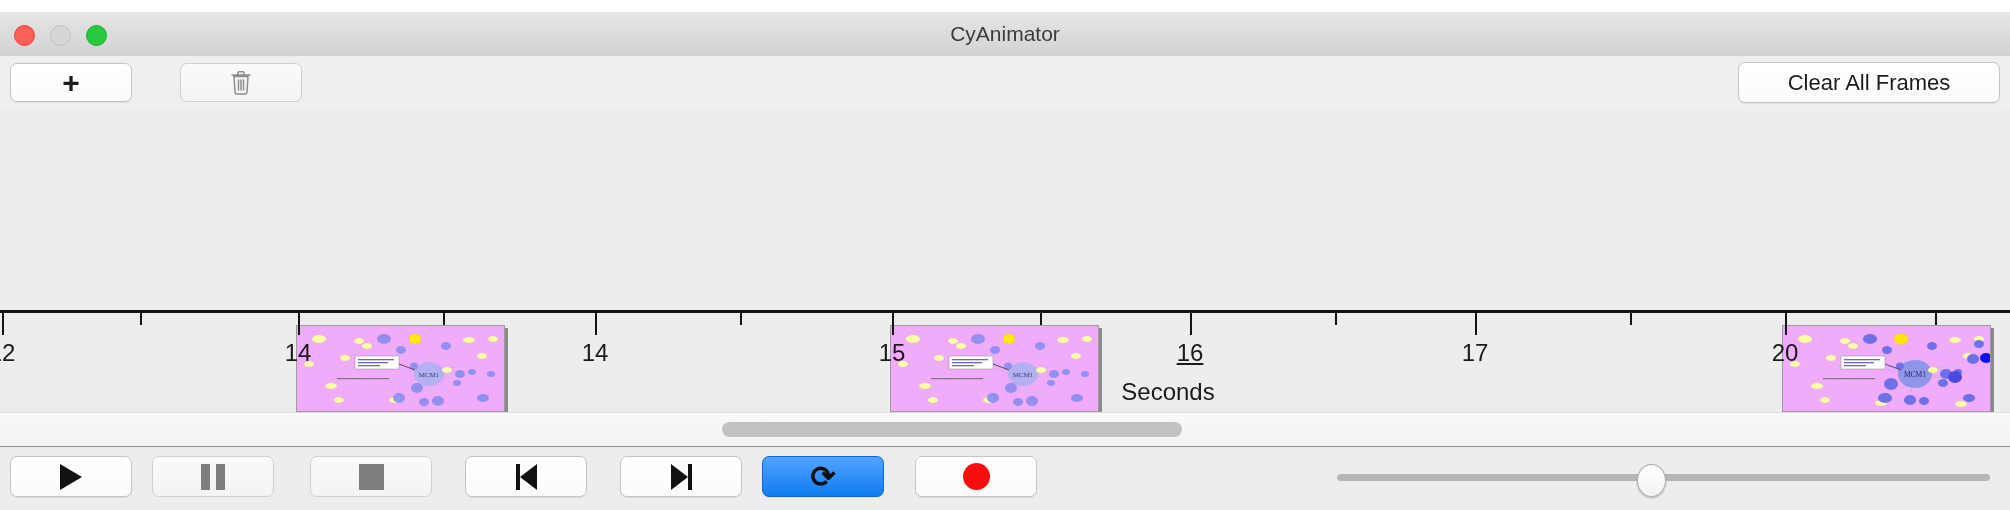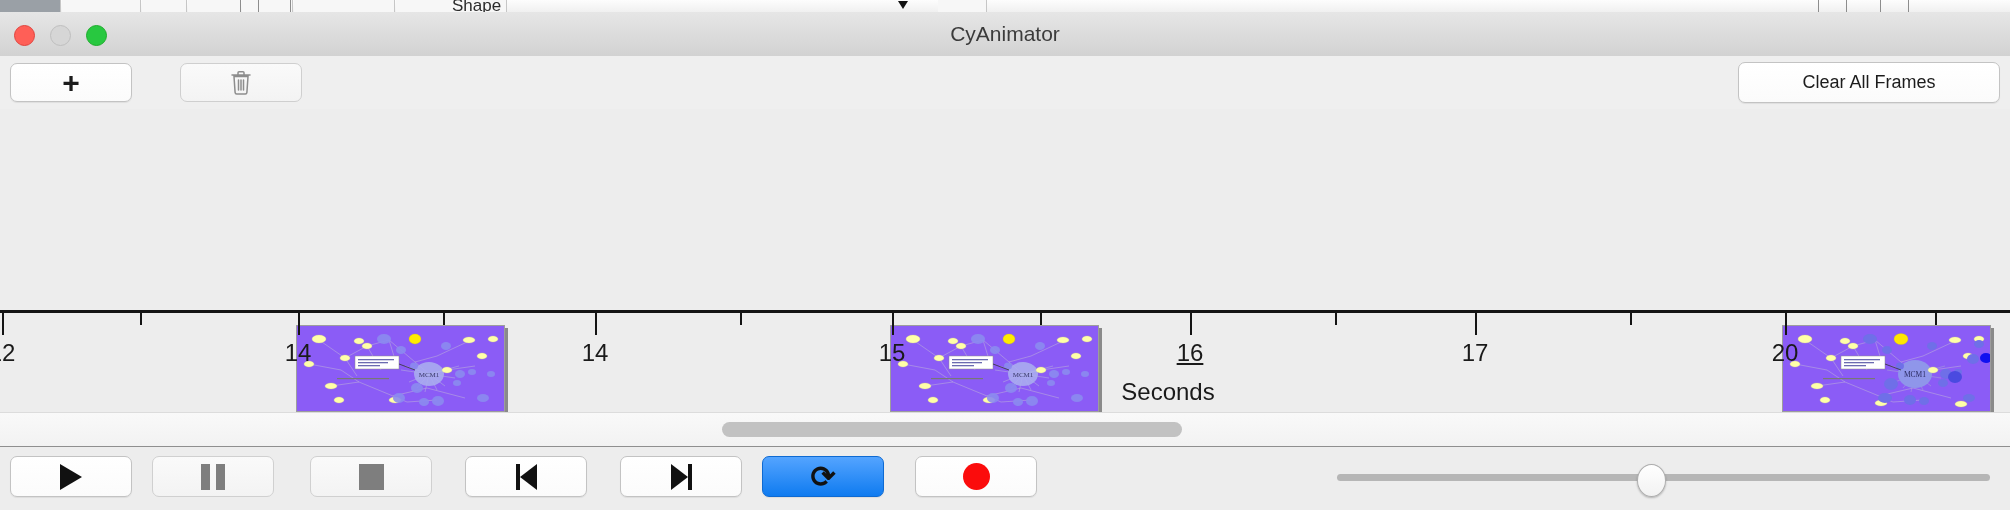--- a/index.html
+++ b/index.html
@@ -53,32 +53,32 @@
     position:absolute;box-sizing:border-box;
     border:1px solid #c3c3c3;border-radius:7px;
     background:linear-gradient(#ffffff,#fbfbfb);
     box-shadow:0 1px 1px rgba(0,0,0,.07);
     display:flex;align-items:center;justify-content:center;
     font-size:20px;color:#1c1c1c;cursor:default;
   }
   .btn.disabled{background:linear-gradient(#fafafa,#f3f3f3);color:#8f8f8f;border-color:#cfcfcf;box-shadow:none;}
   #add-frame-button{left:10px;top:7px;width:122px;height:39px;}
   #delete-frame-button{left:180px;top:7px;width:122px;height:39px;}
-  #clear-all-frames-button{left:1738px;top:6px;width:262px;height:41px;font-size:18px;}
+  #clear-all-frames-button{left:1738px;top:6px;width:262px;height:41px;font-size:22px;}
   .plus-icon{font-size:30px;font-weight:700;line-height:0;}
   .trash-icon{width:22px;height:25px;}
 
   
   .timeline{
     position:absolute;left:0;top:109px;width:2010px;height:303px;
     background:#ededed;overflow:hidden;
   }
   .frame{
     position:absolute;width:207px;height:85px;
-    background:#8b5cf6;
+    background:#f0abfc;
     border:1px solid #9d9d9d;
     box-shadow:3px 3px 0 0 #8a8a8a;
     text-align:center;
   }
   .frame svg{display:block;width:100%;height:100%;}
 
   .axis-line{position:absolute;left:0;top:201px;width:2010px;height:3px;background:#141414;}
   .tick{position:absolute;width:2px;background:#141414;}
   .tick.major{top:204px;height:22px;}
   .tick.minor{top:204px;height:12px;}
@@ -142,39 +142,20 @@
     position:absolute;top:17px;width:27px;height:31px;border-radius:50%;
     background:linear-gradient(#ffffff,#f2f2f2);border:1px solid #adadad;
     box-shadow:0 1px 2px rgba(0,0,0,.25);
   }
 </style>
 </head>
 <body>
 
 <div id="app">
 
-  <div class="bg-strip">
-    <div class="bg-chunk dark" style="left:0;width:60px;"></div>
-    <div class="bg-chunk light" style="left:62px;width:78px;"></div>
-    <div class="bg-chunk light" style="left:142px;width:44px;"></div>
-    <div class="bg-chunk light" style="left:188px;width:52px;"></div>
-    <div class="bg-chunk light" style="left:242px;width:50px;"></div>
-    <div class="bg-chunk light" style="left:294px;width:100px;"></div>
-    <div class="bg-chunk light" style="left:396px;width:110px;"></div>
-    <div class="bg-tickmark" style="left:240px;"></div>
-    <div class="bg-tickmark" style="left:258px;"></div>
-    <div class="bg-tickmark" style="left:290px;"></div>
-    <div class="bg-caret" style="left:898px;"></div>
-    <div class="bg-chunk light" style="left:938px;width:48px;"></div>
-    <div class="bg-tickmark" style="left:1818px;"></div>
-    <div class="bg-tickmark" style="left:1846px;"></div>
-    <div class="bg-tickmark" style="left:1880px;"></div>
-    <div class="bg-tickmark" style="left:1908px;"></div>
-    <div class="bg-text">Shape</div>
-  </div>
 
   <div class="titlebar">
     <div class="traffic close"></div>
     <div class="traffic min"></div>
     <div class="traffic zoom"></div>
     <div class="win-title">CyAnimator</div>
   </div>
 
   <div class="toolbar">
     <div class="btn" id="add-frame-button">

